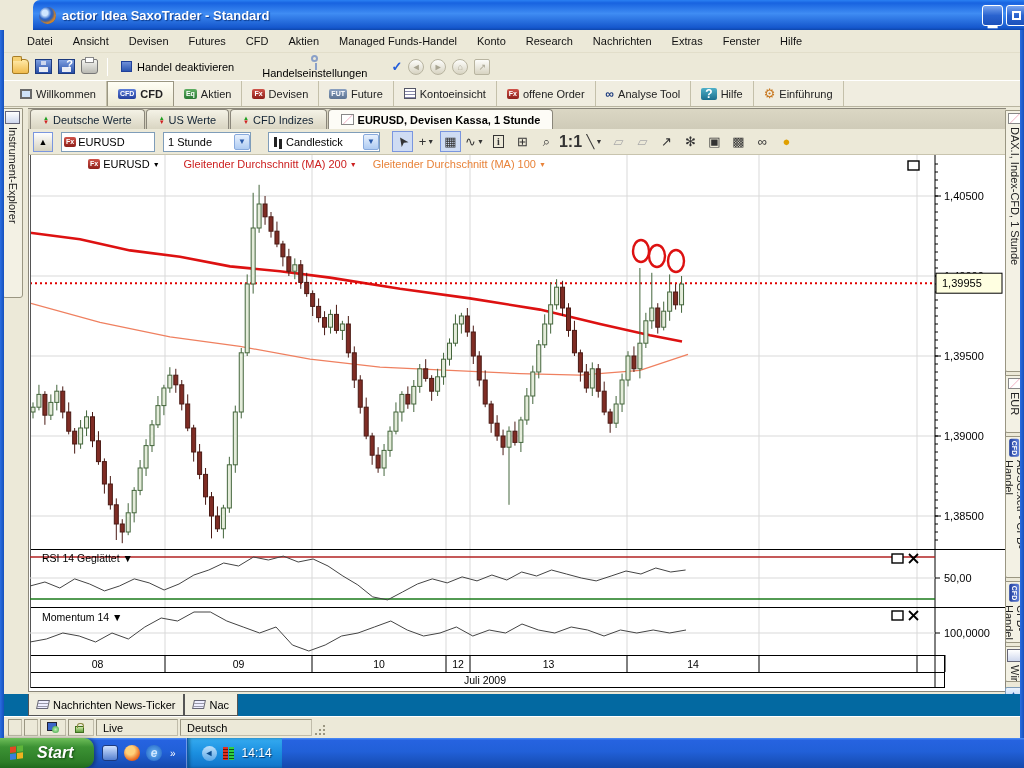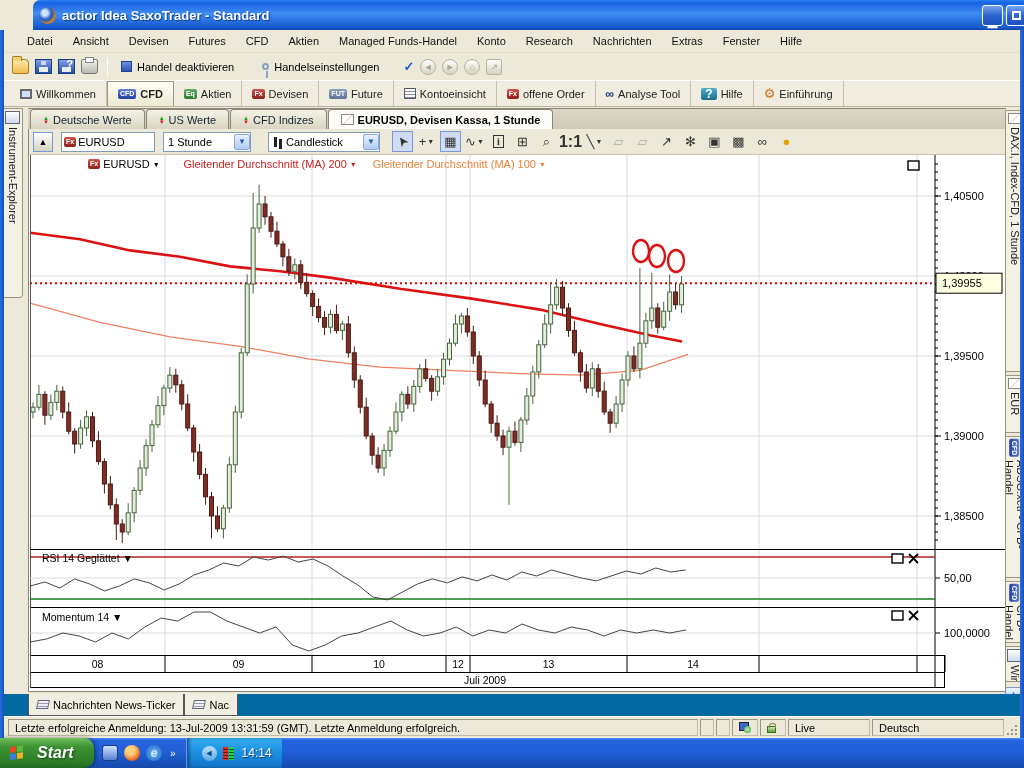--- a/index.html
+++ b/index.html
@@ -217,21 +217,21 @@
   <div id="toolbar">
     <span class="icon16 i-folder"></span>
     <span class="icon16 i-floppy"></span>
     <span class="icon16 i-floppy q"></span>
     <span class="icon16 i-print"></span>
     <span class="tsep"></span>
     <span class="tool-label-btn">
       <span class="i-bluesq"></span>
       <span>Handel deaktivieren</span>
     </span>
-    <span class="tool-label-btn" style="margin-left:14px;">
+    <span class="tool-label-btn" style="margin-left:14px;flex-direction:column;">
       <span class="i-key"></span>
       <span>Handelseinstellungen</span>
     </span>
     <span class="i-check" style="margin-left:14px;">✓</span>
     <span class="nav-circle">◄</span>
     <span class="nav-circle">►</span>
     <span class="nav-circle">⌂</span>
     <span class="nav-circle" style="border-radius:2px;">↗</span>
   </div>
 
@@ -777,21 +777,20 @@
         <span class="news-ic"></span>
         <span>Nachrichten News-Ticker</span>
       </span>
       <span class="btab">
         <span class="news-ic"></span>
         <span>Nac</span>
       </span>
     </div>
 
   <div id="statusbar">
-    <span class="scell grow">Letzte erfolgreiche Anmeldung: 13-Jul-2009 13:31:59 (GMT). Letzte Anmeldung erfolgreich.</span>
     <span class="scell" style="width:12px;"></span>
     <span class="scell" style="width:12px;"></span>
     <span class="scell" style="width:26px;">
         <span class="net-ic"></span>
       </span>
     <span class="scell" style="width:26px;">
         <span class="lock-ic"></span>
       </span>
     <span class="scell" style="width:82px;">Live</span>
     <span class="scell" style="width:132px;">Deutsch</span>

